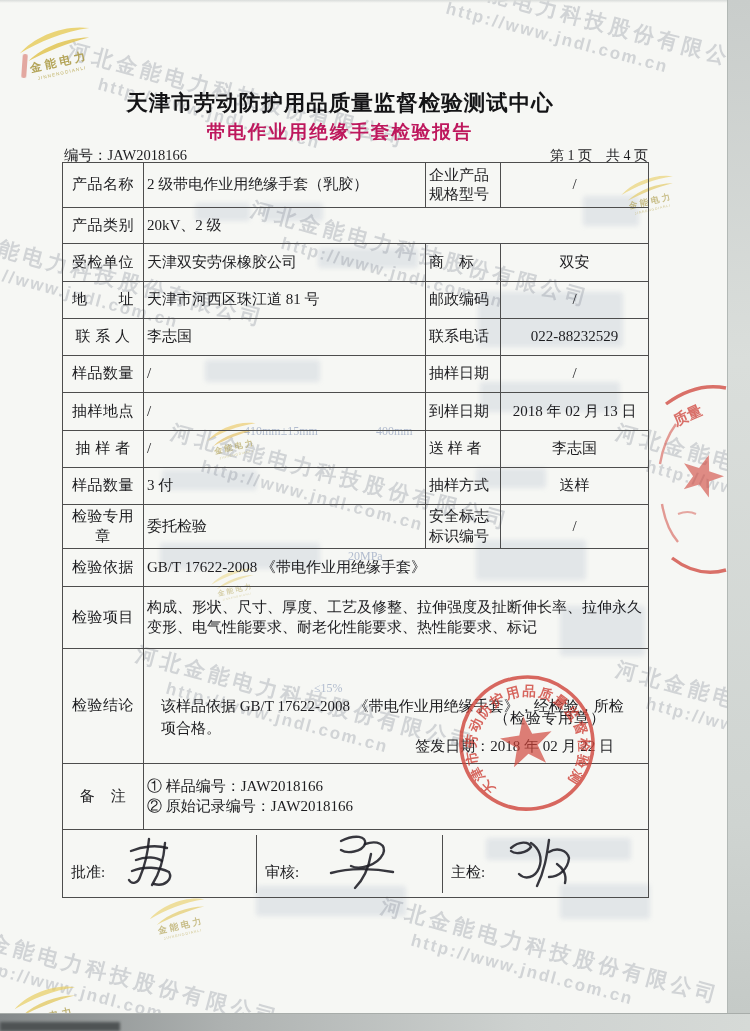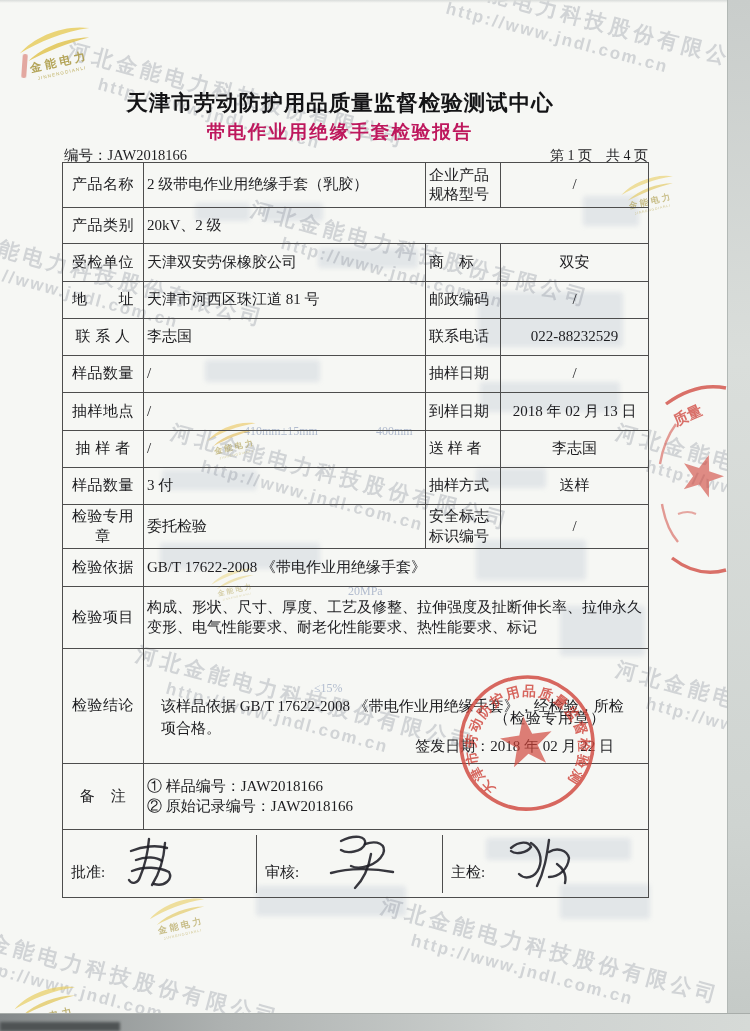--- a/index.html
+++ b/index.html
@@ -89,21 +89,21 @@
     <div class="st-blob" style="left:162px;top:470px;width:95px;height:20px;"></div>
     <div class="st-blob" style="left:476px;top:468px;width:70px;height:20px;"></div>
     <div class="st-blob" style="left:160px;top:543px;width:160px;height:26px;"></div>
     <div class="st-blob" style="left:476px;top:540px;width:110px;height:40px;"></div>
     <div class="st-blob" style="left:560px;top:606px;width:85px;height:50px;"></div>
     <div class="st-blob" style="left:486px;top:838px;width:145px;height:22px;"></div>
     <div class="st-blob" style="left:256px;top:886px;width:150px;height:30px;"></div>
     <div class="st-blob" style="left:560px;top:884px;width:90px;height:35px;"></div>
     <span class="st-text" style="left:244px;top:424px;">410mm±15mm</span>
     <span class="st-text" style="left:376px;top:424px;">400mm</span>
-    <span class="st-text" style="left:348px;top:584px;">20MPa</span>
+    <span class="st-text" style="left:348px;top:549px;">20MPa</span>
     <span class="st-text" style="left:314px;top:681px;">≤15%</span>
   </div>
 
   <div class="wm-layer">
     <div class="wm" style="left:72px;top:36px;">
       <span class="wm-co">河北金能电力科技股份有限公司</span>
       <span class="wm-url">http://www.jndl.com.cn</span>
     </div>
     <div class="wm" style="left:420px;top:-40px;">
       <span class="wm-co">河北金能电力科技股份有限公司</span>

